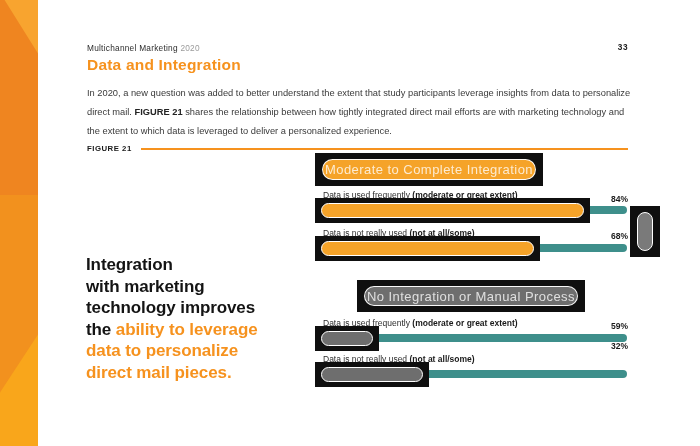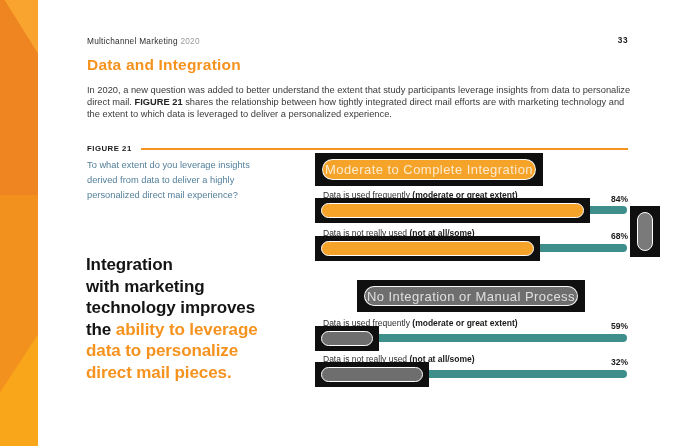--- a/index.html
+++ b/index.html
@@ -7,28 +7,28 @@
     position:relative;width:700px;height:446px;background:#ffffff;overflow:hidden;
     font-family:"Liberation Sans","DejaVu Sans",sans-serif;color:#2b2b2b;
   }
   
   #sidebar{position:absolute;left:0;top:0;width:38px;height:446px;background:#EF8520;}
   .side-layer{position:absolute;left:0;top:0;width:100%;height:100%;}
   .side-tri-top{background:#F8A42F;clip-path:polygon(12% 0,100% 0,100% 12%);}
   .side-mid{background:#F2911E;top:195px;height:251px;}
   .side-tri-bottom{background:#F9A61B;clip-path:polygon(100% 75%,100% 100%,0 100%,0 88%);}
   
-  .hdr{position:absolute;left:87px;top:36px;width:541px;display:flex;justify-content:space-between;
+  .hdr{position:absolute;left:87px;top:43px;width:541px;display:flex;justify-content:space-between;
        font-size:8.3px;letter-spacing:.25px;}
   .hdr .brand{color:#2d2d2d;}
   .hdr .year{color:#9b9b9b;}
   .hdr .pagenum{font-weight:bold;color:#1a1a1a;font-family:Liberation Mono, monospace;}
   
   .sec-title{position:absolute;left:87px;top:56px;font-size:15.5px;font-weight:bold;color:#F6921E;letter-spacing:.2px;}
-  .intro{position:absolute;left:87px;top:84px;width:545px;font-size:9.3px;line-height:12px;color:#3a3a3a;}
+  .intro{position:absolute;left:87px;top:84px;width:545px;font-size:9.3px;line-height:19px;color:#3a3a3a;}
   .intro b{color:#222;}
   
   .fig-row{position:absolute;left:87px;top:144px;width:541px;display:flex;align-items:center;}
   .fig-label{font-size:7.8px;font-weight:bold;letter-spacing:.5px;color:#1a1a1a;white-space:nowrap;}
   .fig-rule{flex:1;height:1.5px;background:#F6921E;margin-left:9px;margin-top:1px;}
   .question{position:absolute;left:87px;top:158px;width:220px;font-size:9.3px;line-height:15px;
             color:#54809B;white-space:pre-line;}
   
   .pullquote{position:absolute;left:86px;top:254px;width:230px;font-size:17px;line-height:21.5px;
              font-weight:bold;letter-spacing:-.1px;white-space:pre-line;}
@@ -70,23 +70,20 @@
 
   <div class="sec-title">Data and Integration</div>
 
   <div class="intro"><span>In 2020, a new question was added to better understand the extent that study participants leverage insights from data to personalize direct mail. </span><b>FIGURE 21</b><span> shares the relationship between how tightly integrated direct mail efforts are with marketing technology and the extent to which data is leveraged to deliver a personalized experience.</span></div>
 
   <div class="fig-row">
     <span class="fig-label">FIGURE 21</span>
     <span class="fig-rule"></span>
   </div>
 
-  <div class="question">To what extent do you leverage insights
-derived from data to deliver a highly
-personalized direct mail experience?</div>
 
   <div class="pullquote"><span class="pq-black">Integration
 with marketing
 technology improves
 the </span><span class="pq-orange">ability to leverage
 data to personalize
 direct mail pieces.</span></div>
 
   <div class="grp-box" style="top:153px;height:33px;">
     <div class="hdr-pill" style="background: rgb(245, 163, 41);">Moderate to Complete Integration</div>
@@ -115,19 +112,19 @@
   </div>
 
   <div class="bar-label" style="top:318px;"><span>Data is used frequently </span><b>(moderate or great extent)</b></div>
   <div class="bar-pct" style="top:321px;">59%</div>
   <div class="bar-track" style="top: 334px; background: rgb(62, 143, 139);"></div>
   <div class="bar-box" style="top: 326px; width: 64px;">
       <div class="bar-pill" style="background: rgb(110, 110, 110);"></div>
     </div>
 
   <div class="bar-label" style="top:354px;"><span>Data is not really used </span><b>(not at all/some)</b></div>
-  <div class="bar-pct" style="top:357px;">32%</div>
+  <div class="bar-pct" style="top:341px;">32%</div>
   <div class="bar-track" style="top: 370px; background: rgb(62, 143, 139);"></div>
   <div class="bar-box" style="top: 362px; width: 114px;">
       <div class="bar-pill" style="background: rgb(110, 110, 110);"></div>
     </div>
 
 </div>
 
 </body></html>

